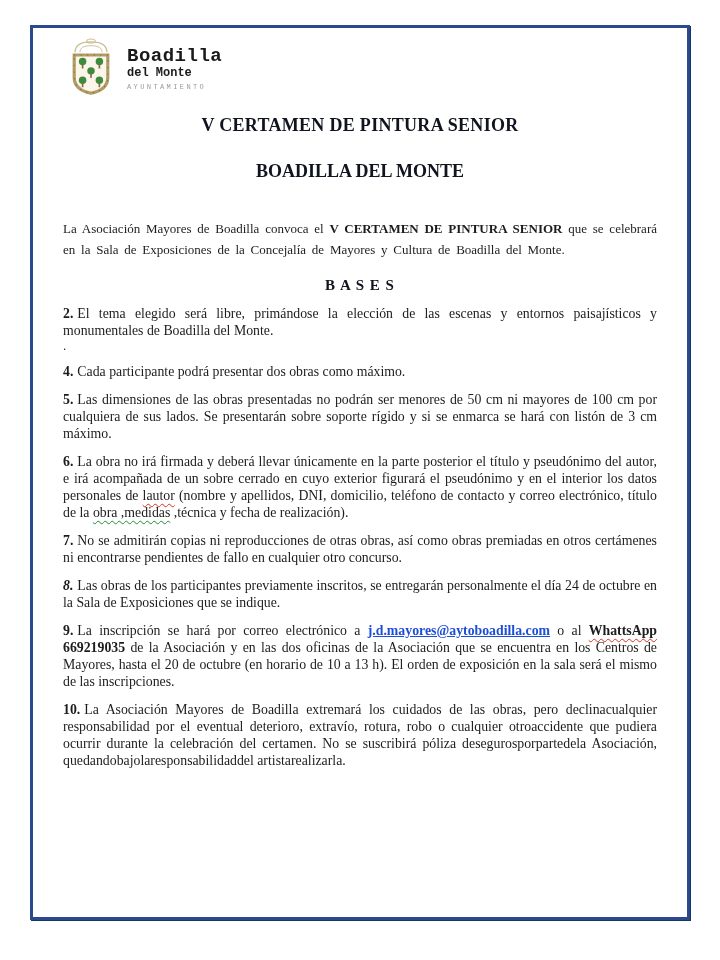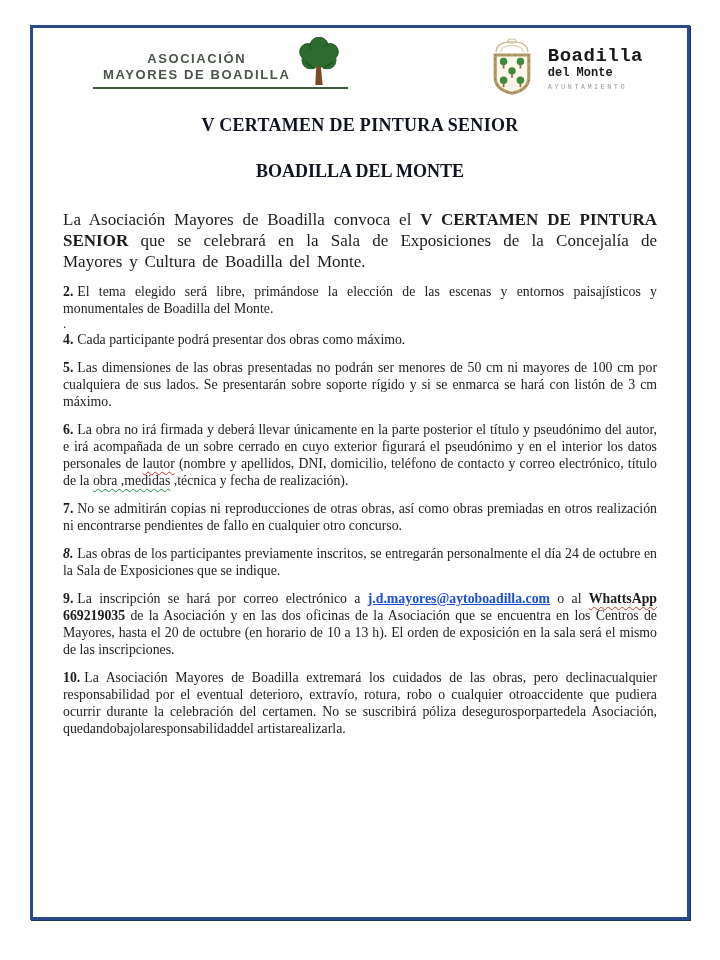--- a/index.html
+++ b/index.html
@@ -27,22 +27,22 @@
   .crest-svg { display:block; }
   .crest-txt { margin-left:8px; font-family:Liberation Mono, monospace; color:#1a1a1a; }
   .brand1 { font-weight:bold; font-size:19px; line-height:19px; letter-spacing:.5px; }
   .brand2 { font-weight:bold; font-size:12px; line-height:15px; }
   .brand3 { font-size:7px; color:#9a9a9a; letter-spacing:2.4px; margin-top:2px; }
   
   .title1 { text-align:center; font-size:18px; font-weight:bold; color:#10141f;
             margin:16px 0 0; letter-spacing:.3px; }
   .title2 { text-align:center; font-size:18px; font-weight:bold; color:#10141f;
             margin:25px 0 0;font-family:Liberation Serif, serif; }
-  .intro  { font-size:17px; line-height:21px; text-align:justify;
-            margin:27px 0 0; word-spacing:2.5px; }
+  .intro  { font-size:13px; line-height:21px; text-align:justify;
+            margin:36px 0 0; word-spacing:2.5px; }
   .bases  { text-align:center; font-size:15px; font-weight:bold; color:#10141f;
             margin:17px 0 0; letter-spacing:1px; }
   
   .item { font-size:13.8px; line-height:17px; text-align:justify; margin:11px 0 0; }
   .item .num { font-weight:bold; margin-right:4px; }
   .item.i8 .num { font-style:italic; font-weight:600; }
   .stray { margin:1px 0 0; line-height:11px; font-size:13px; }
   .bold { font-weight:bold; }
   .email { color:#1d4ed8; font-weight:bold; text-decoration:underline; cursor:pointer; }
   .wavy-red   { text-decoration-line:underline; text-decoration-style:wavy;
@@ -51,36 +51,20 @@
   .wavy-green { text-decoration-line:underline; text-decoration-style:wavy;
                 text-decoration-color:#1E8E3E; text-decoration-thickness:1px;
                 text-underline-offset:3px; }
 </style>
 </head>
 <body>
 
 <div class="border-box">
 
   <div class="hdr">
-    <div class="logo-left">
-      <div class="txt">
-        <div>ASOCIACIÓN</div>
-        <div>MAYORES DE BOADILLA</div>
-      </div>
-      <svg class="tree-svg" width="46" height="50" viewBox="0 0 50 54">
-        <circle cx="13" cy="16" r="9" fill="#2E6B2E" stroke="#1F4D1F" stroke-width="1"></circle>
-        <circle cx="25" cy="10" r="10" fill="#2E6B2E" stroke="#1F4D1F" stroke-width="1"></circle>
-        <circle cx="37" cy="16" r="9" fill="#2E6B2E" stroke="#1F4D1F" stroke-width="1"></circle>
-        <circle cx="16" cy="25" r="10" fill="#2E6B2E"></circle>
-        <circle cx="34" cy="25" r="10" fill="#2E6B2E"></circle>
-        <circle cx="25" cy="21" r="12" fill="#2E6B2E"></circle>
-        <path d="M22 32 L21 52 L29 52 L27 32 Z" fill="#7B4A26"></path>
-        <path d="M10 27 L20 34 M40 27 L30 34" stroke="#1F4D1F" stroke-width="1.2" fill="none"></path>
-      </svg>
-    </div>
 
     <div class="logo-right">
       <svg class="crest-svg" width="56" height="66" viewBox="0 0 60 70">
         <ellipse cx="30" cy="5" rx="4.5" ry="2.2" fill="none" stroke="#CBBD92" stroke-width="1.2"></ellipse>
         <path d="M13 17 Q13 6 30 6 Q47 6 47 17" fill="none" stroke="#CBBD92" stroke-width="1.4"></path>
         <path d="M18 17 Q18 10 30 10 Q42 10 42 17" fill="none" stroke="#CBBD92" stroke-width="1"></path>
         <path d="M12 20 H48 V44 Q48 57 30 61 Q12 57 12 44 Z" fill="#FBF6E9" stroke="#AD9E66" stroke-width="3.4"></path>
         <path d="M12 20 H48 V44 Q48 57 30 61 Q12 57 12 44 Z" fill="none" stroke="#C0392B" stroke-width="1.1" stroke-dasharray="1 6"></path>
         <g>
           <g transform="translate(21,27)">
@@ -111,34 +95,35 @@
         <div class="brand3">AYUNTAMIENTO</div>
       </div>
     </div>
   </div>
 
   <h1 class="title1">V CERTAMEN DE PINTURA SENIOR</h1>
   <h2 class="title2">BOADILLA DEL MONTE</h2>
 
   <p class="intro"><span>La Asociación Mayores de Boadilla convoca el </span><span class="bold">V CERTAMEN DE PINTURA SENIOR</span><span> que se celebrará en la Sala de Exposiciones de la Concejalía de Mayores y Cultura de Boadilla del Monte.</span></p>
 
+  <h3 class="bases">B A S E S</h3>
 
 
   <p class="item"><span class="num">2.</span><span>El tema elegido será libre, primándose la elección de las escenas y entornos paisajísticos y monumentales de Boadilla del Monte.</span></p>
 
 
   <p class="stray">.</p>
 
-  <p class="item" style="margin-top:2px"><span class="num">4.</span><span>Cada participante podrá presentar dos obras como máximo.</span></p>
+  <p class="item" style="margin-top:12px"><span class="num">4.</span><span>Cada participante podrá presentar dos obras como máximo.</span></p>
 
   <p class="item"><span class="num">5.</span><span>Las dimensiones de las obras presentadas no podrán ser menores de 50 cm ni mayores de 100 cm por cualquiera de sus lados. Se presentarán sobre soporte rígido y si se enmarca se hará con listón de 3 cm máximo.</span></p>
 
   <p class="item"><span class="num">6.</span><span>La obra no irá firmada y deberá llevar únicamente en la parte posterior el título y pseudónimo del autor, e irá acompañada de un sobre cerrado en cuyo exterior figurará el pseudónimo y en el interior los datos personales de </span><span class="wavy-red">lautor</span><span> (nombre y apellidos, DNI, domicilio, teléfono de contacto y correo electrónico, título de la </span><span class="wavy-green">obra ,medidas</span><span> ,técnica y fecha de realización).</span></p>
 
-  <p class="item"><span class="num">7.</span><span>No se admitirán copias ni reproducciones de otras obras, así como obras premiadas en otros realización ni encontrarse pendientes de fallo en cualquier otro concurso.</span></p>
+  <p class="item"><span class="num">7.</span><span>No se admitirán copias ni reproducciones de otras obras, así como obras premiadas en otros certámenes ni encontrarse pendientes de fallo en cualquier otro concurso.</span></p>
 
   <p class="item i8"><span class="num">8.</span><span>Las obras de los participantes previamente inscritos, se entregarán personalmente el día 24 de octubre en la Sala de Exposiciones que se indique.</span></p>
 
   <p class="item"><span class="num">9.</span><span>La inscripción se hará por correo electrónico a  </span><a class="email">j.d.mayores@aytoboadilla.com</a><span> o al </span><span class="bold wavy-red">WhattsApp</span><span class="bold"> 669219035</span><span> de la Asociación y en las dos oficinas de la Asociación que se encuentra en los Centros de Mayores, hasta el 20 de octubre (en horario de 10 a 13 h). El orden de exposición en la sala será el mismo de las inscripciones.</span></p>
 
   <p class="item"><span class="num">10.</span><span>La Asociación Mayores de Boadilla extremará los cuidados de las obras, pero declinacualquier responsabilidad por el eventual deterioro, extravío, rotura, robo o cualquier otroaccidente que pudiera ocurrir durante la celebración del certamen. No se suscribirá póliza desegurosporpartedela Asociación, quedandobajolaresponsabilidaddel artistarealizarla.</span></p>
 
 </div>
 
 </body></html>

